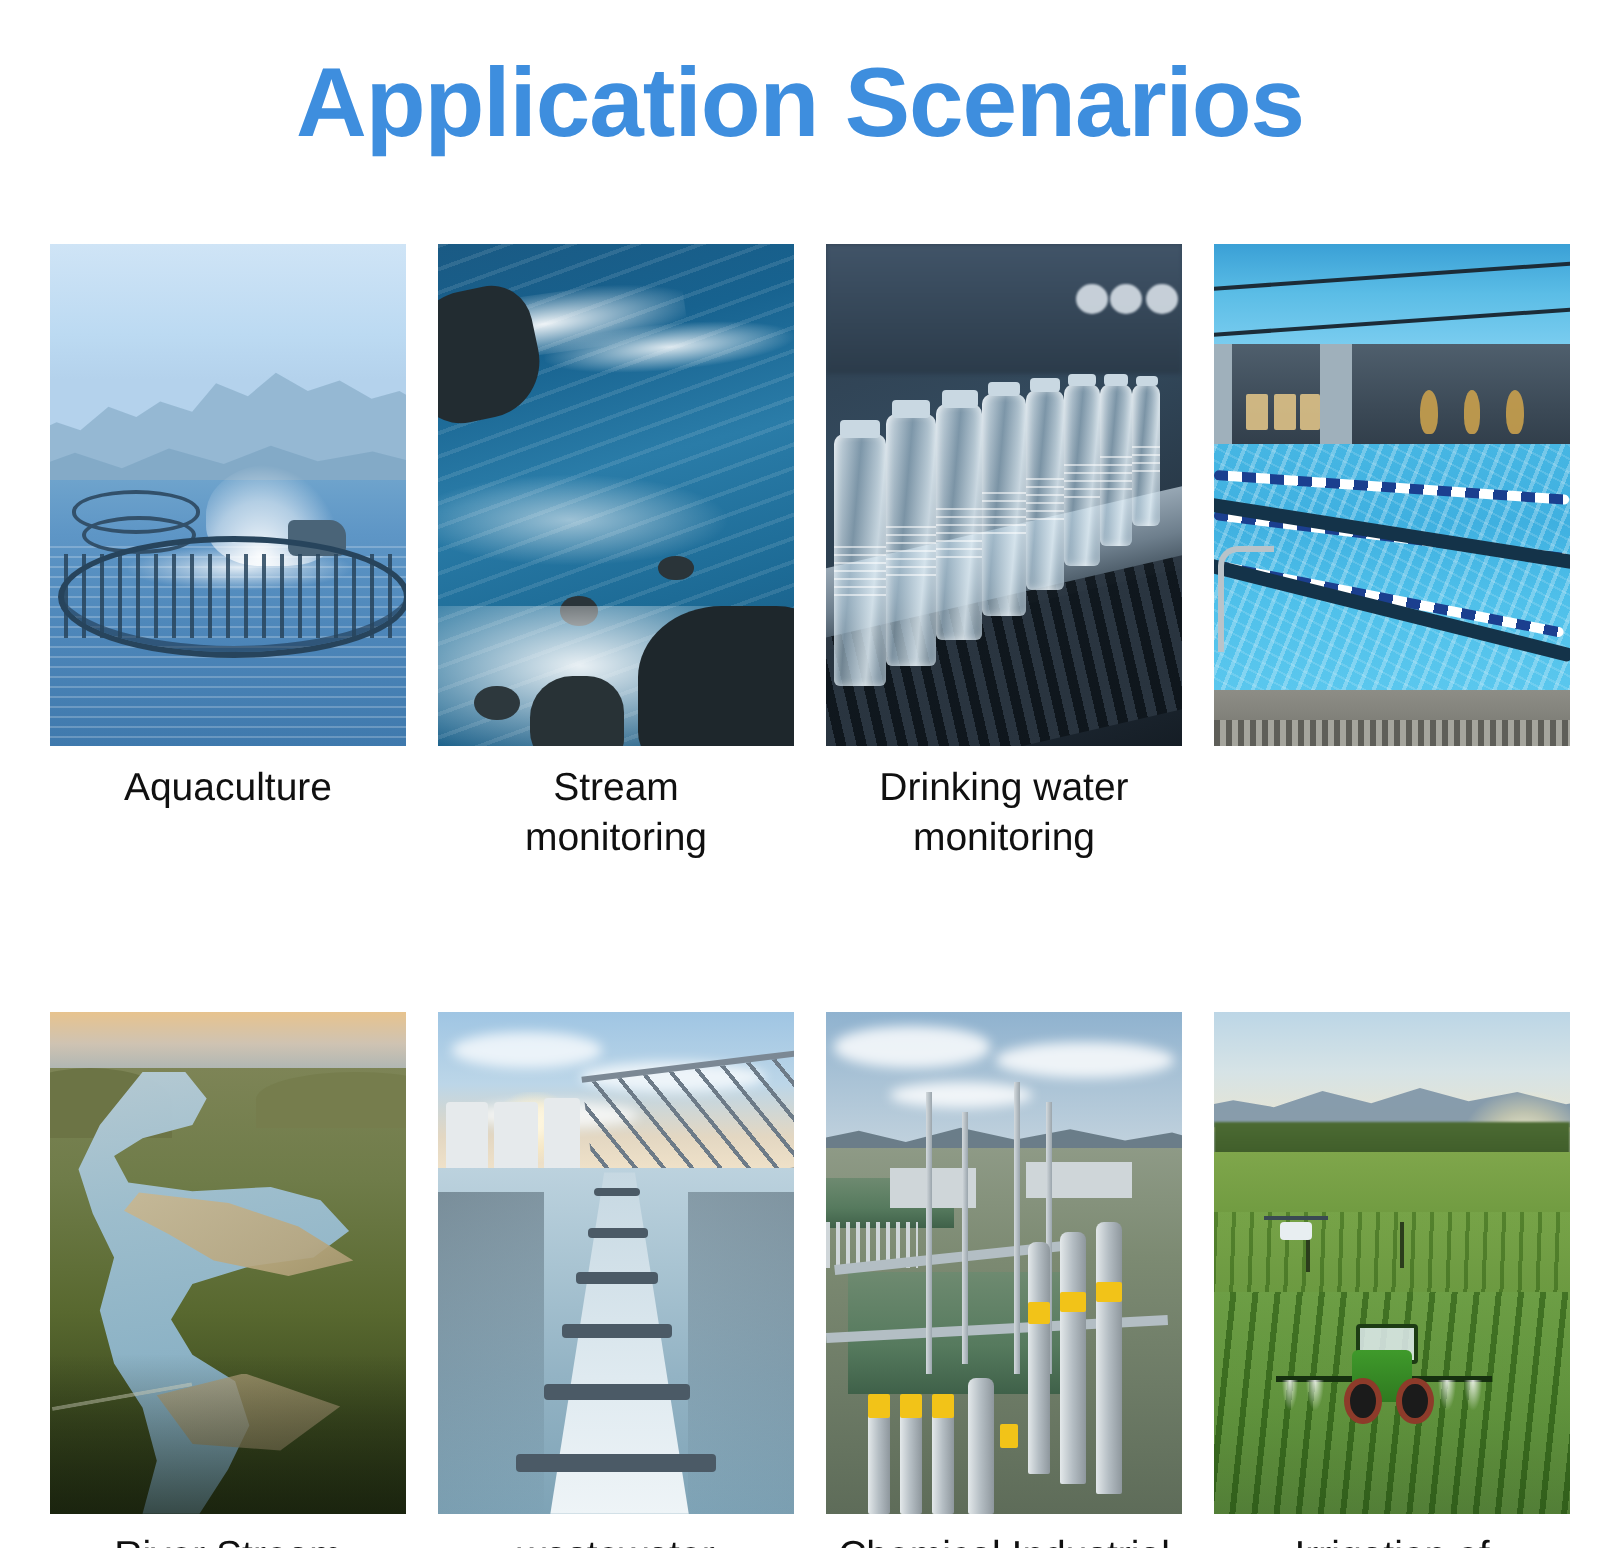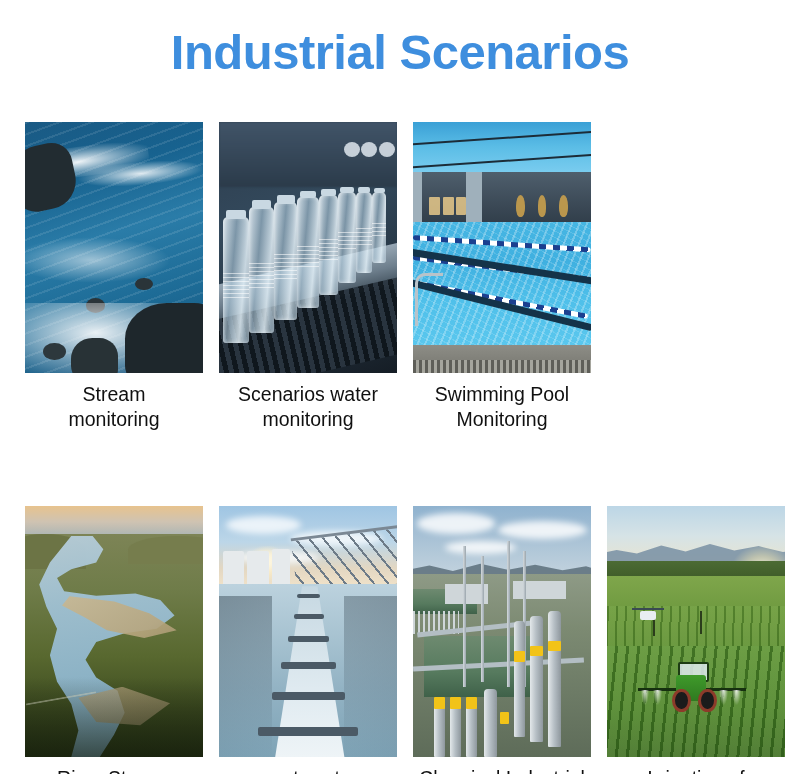--- a/index.html
+++ b/index.html
@@ -346,26 +346,42 @@
   .ir-drone { position: absolute; left: 14%; top: 40%; width: 18%; height: 6%; }
   .ir-drone-b { position: absolute; left: 24%; top: 30%; width: 52%; height: 60%; background: #e8eef1; border-radius: 2px; }
   .ir-drone-arm { position: absolute; top: 10%; width: 100%; height: 2px; background: #3a4a52; }
   .ir-post { position: absolute; width: 2px; background: #2b3d1c; }
 </style>
 </head>
 <body>
 
 <div class="page">
 
-  <div class="page-title">Industrial Scenarios</div>
+  <div class="page-title">Application Scenarios</div>
 
   <div class="grid">
 
     <div class="row row-1">
 
+      <div class="cell">
+        <div class="photo">
+          <div class="aq-sky band" style="top:0;"></div>
+          <div class="aq-mtn"></div>
+          <div class="aq-mtn2"></div>
+          <div class="aq-water"></div>
+          <div class="aq-ripple"></div>
+          <div class="aq-glint"></div>
+          <div class="aq-pen-s1"></div>
+          <div class="aq-pen-s2"></div>
+          <div class="aq-spray"></div>
+          <div class="aq-boat"></div>
+          <div class="aq-pen-big"></div>
+        </div>
+        <div class="cell-label">Aquaculture</div>
+      </div>
 
       <div class="cell">
         <div class="photo">
           <div class="mr-water"></div>
           <div class="mr-streak"></div>
           <div class="mr-foam-a"></div>
           <div class="mr-foam-b"></div>
           <div class="mr-foam-c"></div>
           <div class="mr-rock-tl"></div>
           <div class="mr-rock-s1"></div>
@@ -419,21 +435,21 @@
                 <div class="dw-cap"></div>
                 <div class="dw-rib"></div>
               </div>
             <div class="dw-bottle" style="left:86%; width:8%;  height:28%; bottom:44%;">
                 <div class="dw-cap"></div>
                 <div class="dw-rib"></div>
               </div>
           </div>
         </div>
         <div class="cell-label">
-          <div>Scenarios water</div>
+          <div>Drinking water</div>
           <div>monitoring</div>
         </div>
       </div>
 
       <div class="cell">
         <div class="photo">
           <div class="sp-ceiling"></div>
           <div class="sp-ceilbeam" style="top:6%; transform:rotate(-4deg);"></div>
           <div class="sp-ceilbeam" style="top:15%; transform:rotate(-4deg);"></div>
           <div class="sp-wall"></div>
@@ -447,24 +463,20 @@
           <div class="sp-warm" style="left:82%; top:29%;"></div>
           <div class="sp-water"></div>
           <div class="sp-lane" style="left:0%;  top:45%; width:100%; transform:rotate(4deg);"></div>
           <div class="sp-lane" style="left:0%;  top:53%; width:100%; transform:rotate(7deg);"></div>
           <div class="sp-lane" style="left:0%;  top:63%; width:100%; transform:rotate(11deg);"></div>
           <div class="sp-dark" style="left:-4%; top:50%; width:108%; transform:rotate(9deg);"></div>
           <div class="sp-dark" style="left:-4%; top:62%; width:108%; transform:rotate(14deg);"></div>
           <div class="sp-deck"></div>
           <div class="sp-grate"></div>
           <div class="sp-rail"></div>
-        </div>
-        <div class="cell-label">
-          <div>Swimming Pool</div>
-          <div>Monitoring</div>
         </div>
       </div>
     </div>
 
     <div class="row row-2">
 
       <div class="cell">
         <div class="photo">
           <div class="rv-sky"></div>
           <div class="rv-land"></div>

